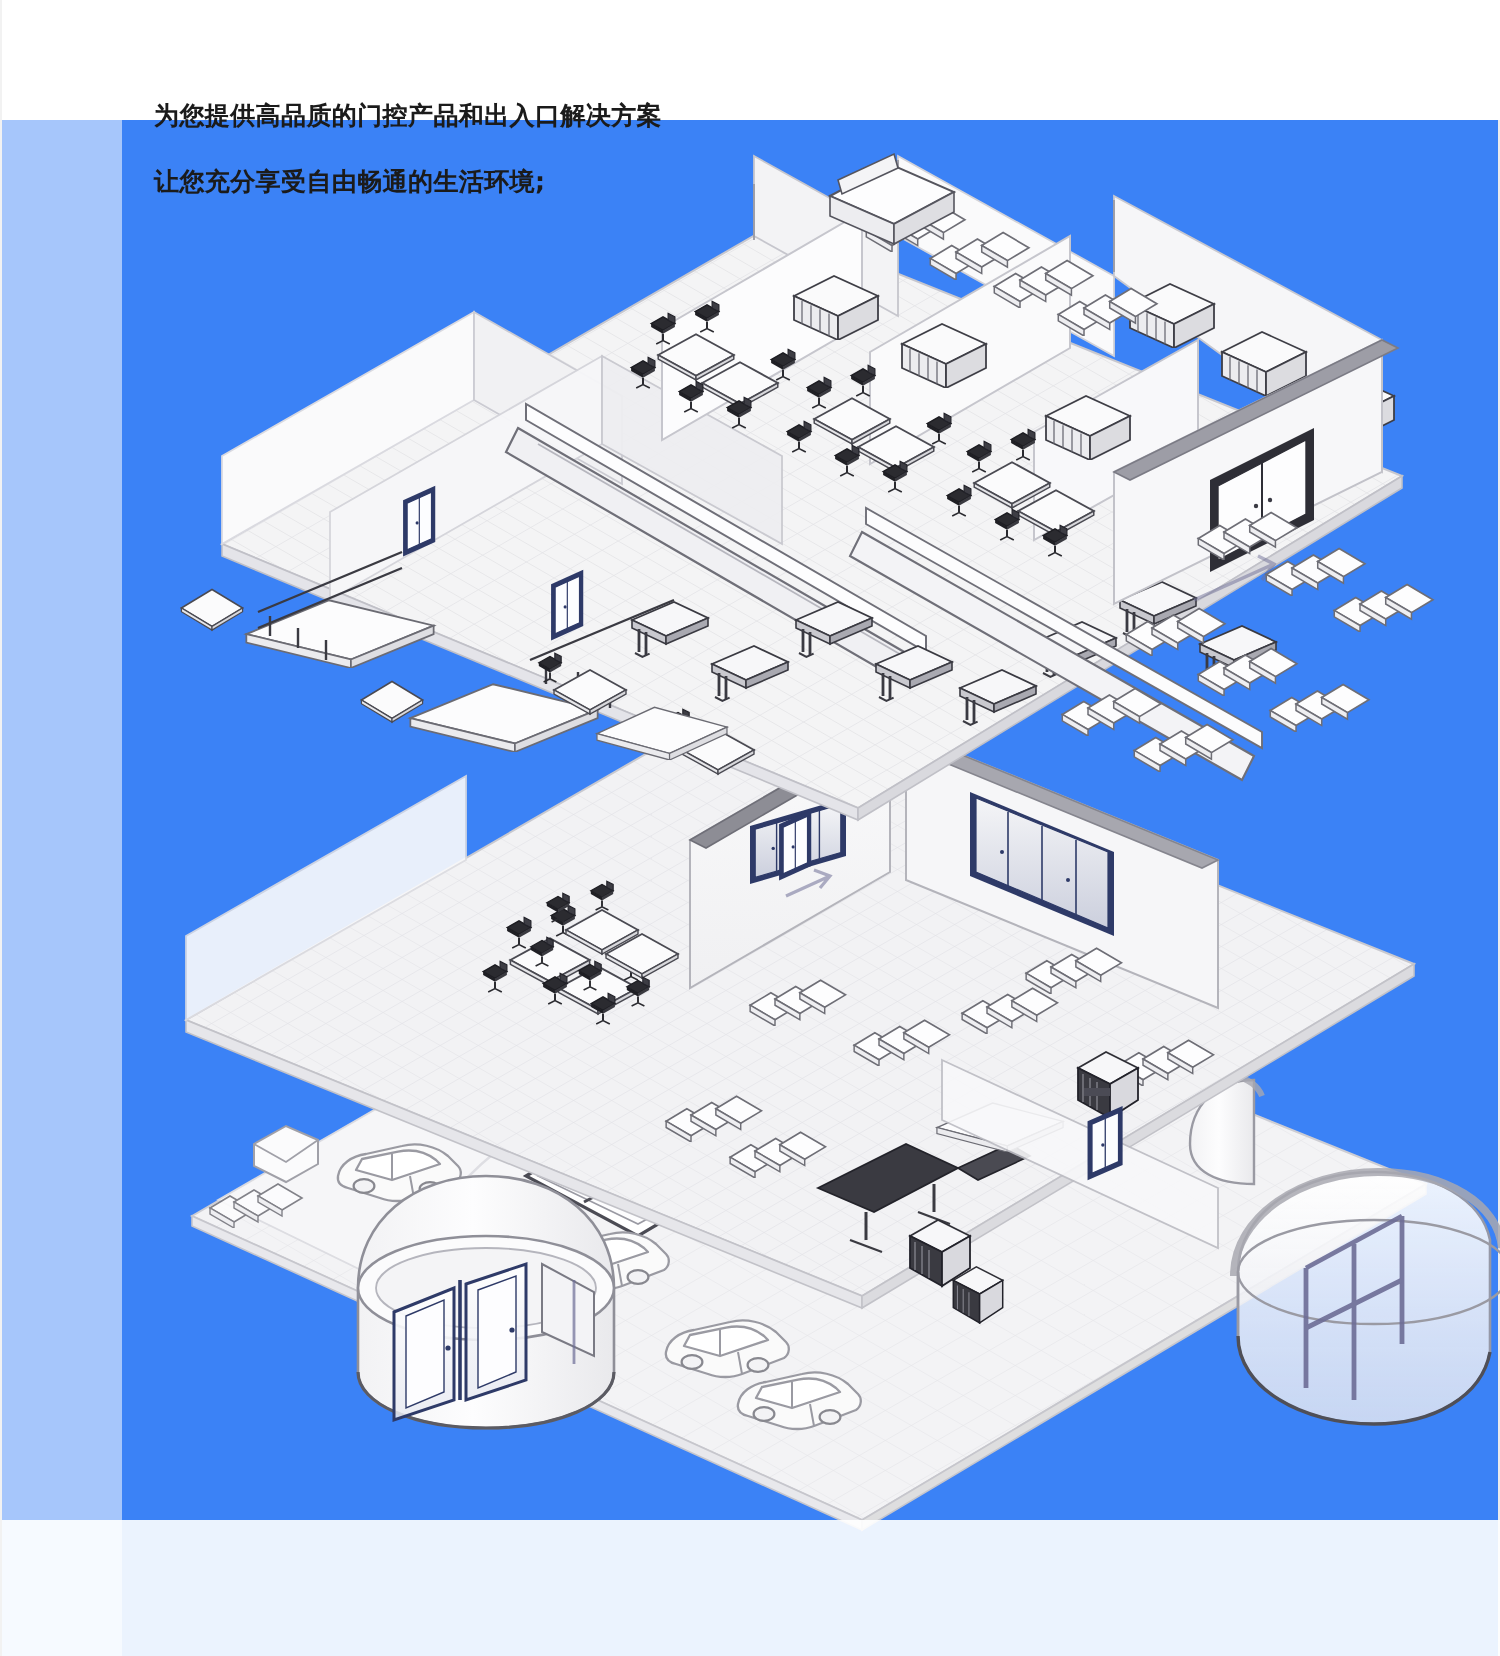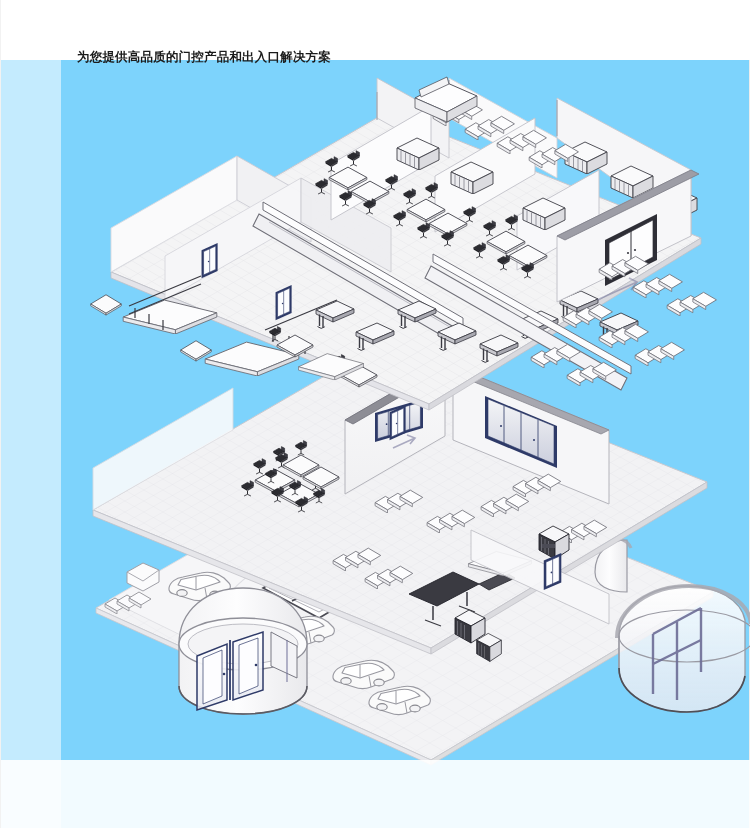--- a/index.html
+++ b/index.html
@@ -40,24 +40,25 @@
   #stage {
     position: absolute;
     left: 0; top: 0;
     width: 750px; height: 828px;
   }
   #stage svg { display: block; }
 </style>
 </head>
 <body>
 
-<div id="page" style="background: #7dd3fc; border-right-color: rgb(236, 236, 236); font-family: Liberation Mono, monospace;">
+<div id="page" style="background: #3b82f6; border-right-color: rgb(236, 236, 236);">
 
   <div id="headline" style="color: rgb(27, 27, 27); font-weight: bold; font-size: 12.5px;">
     <span class="ln">为您提供高品质的门控产品和出入口解决方案</span>
+    <span class="ln">让您充分享受自由畅通的生活环境;</span>
   </div>
 
   <div id="stage">
     <svg width="750" height="828" viewBox="0 0 750 828" xmlns="http://www.w3.org/2000/svg">
       <defs>
 
         <pattern id="isoGrid" width="13.86" height="8" patternUnits="userSpaceOnUse" patternTransform="matrix(1,0.5774,-1,0.5774,0,0)">
           <rect width="13.86" height="8" fill="#f4f4f5"></rect>
           <path d="M0 0 H13.86 M0 0 V8" stroke="#e3e3e6" stroke-width="0.6"></path>
         </pattern>

